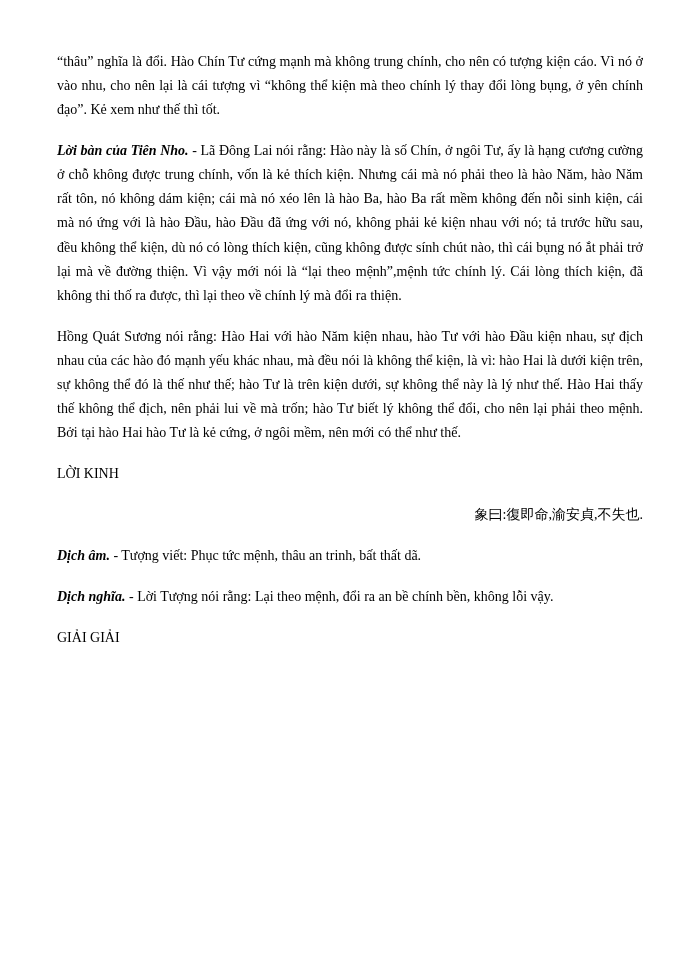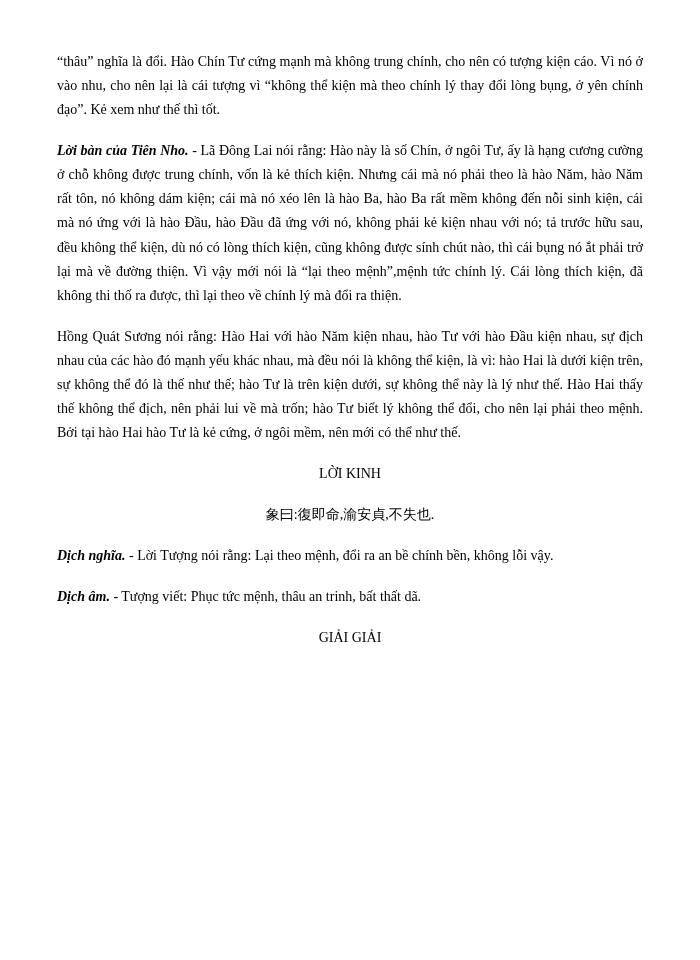--- a/index.html
+++ b/index.html
@@ -23,42 +23,42 @@
     margin: 0 0 17px 0;
     text-align: justify;
     text-justify: inter-word;
   }
   .para b {
     font-weight: bold;
     font-style: italic;
   }
   .heading {
     margin: 0 0 17px 0;
-    text-align: center;
+    text-align: left;
   }
   .chinese {
     margin: 0 0 17px 0;
-    text-align: center;
+    text-align: right;
     font-family: "Liberation Serif", "DejaVu Serif", serif;
   }
 </style>
 </head>
 <body>
 
 <div class="page">
 
   <p class="para">“thâu” nghĩa là đổi. Hào Chín Tư cứng mạnh mà không trung chính, cho nên có tượng kiện cáo. Vì nó ở vào nhu, cho nên lại là cái tượng vì “không thể kiện mà theo chính lý thay đổi lòng bụng, ở yên chính đạo”. Kẻ xem như thế thì tốt.</p>
 
   <p class="para"><b>Lời bàn của Tiên Nho.</b><span> - Lã Đông Lai nói rằng: Hào này là số Chín, ở ngôi Tư, ấy là hạng cương cường ở chỗ không được trung chính, vốn là kẻ thích kiện. Nhưng cái mà nó phải theo là hào Năm, hào Năm rất tôn, nó không dám kiện; cái mà nó xéo lên là hào Ba, hào Ba rất mềm không đến nỗi sinh kiện, cái mà nó ứng với là hào Đầu, hào Đầu đã ứng với nó, không phải kẻ kiện nhau với nó; tả trước hữu sau, đều không thể kiện, dù nó có lòng thích kiện, cũng không được sính chút nào, thì cái bụng nó ắt phải trở lại mà về đường thiện. Vì vậy mới nói là “lại theo mệnh”,mệnh tức chính lý. Cái lòng thích kiện, đã không thi thố ra được, thì lại theo về chính lý mà đổi ra thiện.</span></p>
 
   <p class="para">Hồng Quát Sương nói rằng: Hào Hai với hào Năm kiện nhau, hào Tư với hào Đầu kiện nhau, sự địch nhau của các hào đó mạnh yếu khác nhau, mà đều nói là không thể kiện, là vì: hào Hai là dưới kiện trên, sự không thể đó là thế như thế; hào Tư là trên kiện dưới, sự không thể này là lý như thế. Hào Hai thấy thế không thể địch, nên phải lui về mà trốn; hào Tư biết lý không thể đổi, cho nên lại phải theo mệnh. Bởi tại hào Hai hào Tư là kẻ cứng, ở ngôi mềm, nên mới có thể như thế.</p>
 
   <p class="heading">LỜI KINH</p>
 
   <p class="chinese">象曰:復即命,渝安貞,不失也.</p>
 
+  <p class="para"><b>Dịch âm.</b><span> - Tượng viết: Phục tức mệnh, thâu an trinh, bất thất dã.</span></p>
+
   <p class="para"><b>Dịch nghĩa.</b><span> - Lời Tượng nói rằng: Lại theo mệnh, đổi ra an bề chính bền, không lỗi vậy.</span></p>
-
-  <p class="para"><b>Dịch âm.</b><span> - Tượng viết: Phục tức mệnh, thâu an trinh, bất thất dã.</span></p>
 
   <p class="heading">GIẢI GIẢI</p>
 
 </div>
 
 </body></html>

